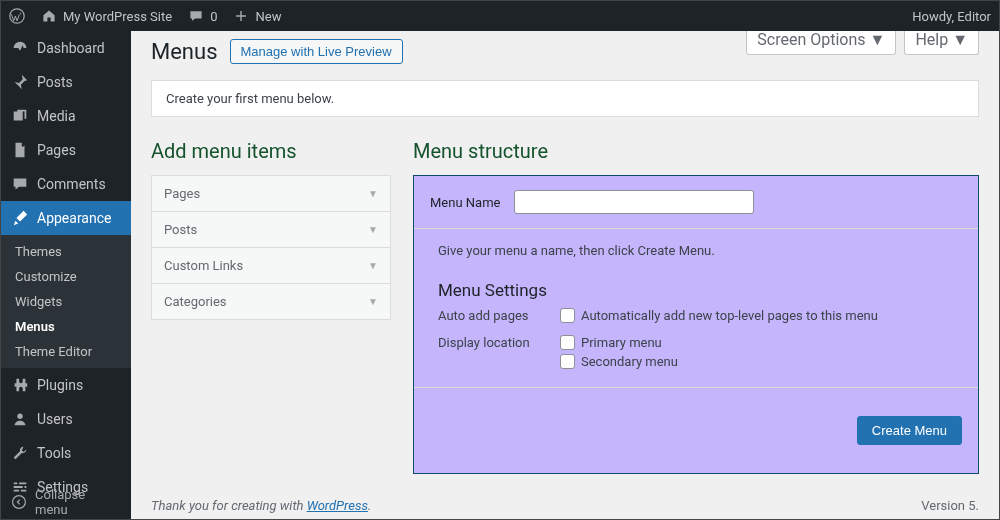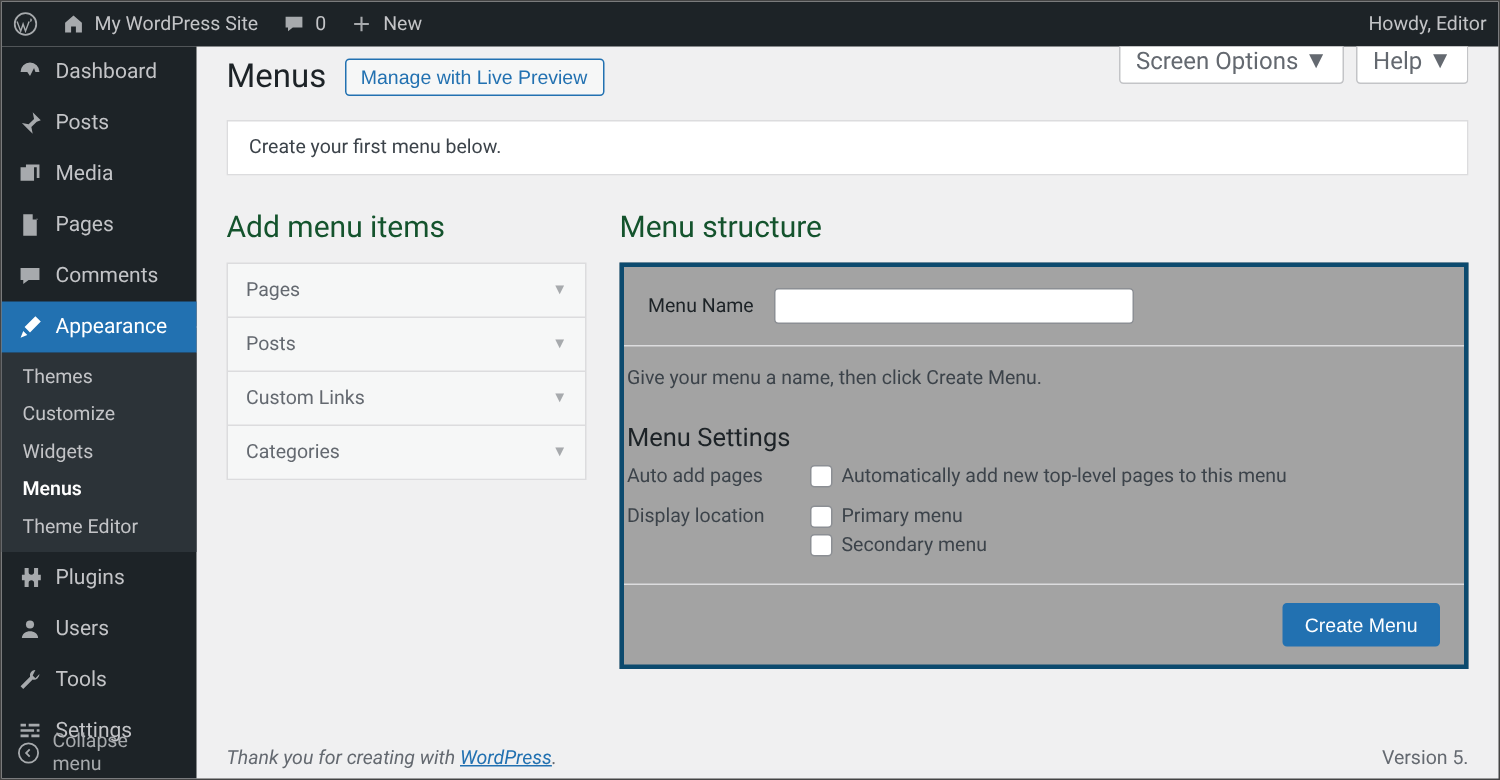--- a/index.html
+++ b/index.html
@@ -31,32 +31,32 @@
   .tab{background:#fff;border:1px solid #c3c4c7;border-bottom:1px solid #fff;margin-bottom:-1px;padding:7px 14px;font-size:14px;color:#1d2327;font-weight:600;cursor:pointer}
   .notice-first{margin-top:16px;background:#fff;border:1px solid #dcdcde;padding:10px 14px;font-size:13px;color:#3c434a}
   .two-col{display:flex;gap:22px;margin-top:22px;align-items:flex-start}
   .col-left{width:240px}
   .col-right{flex:1}
   h2.section{font-size:20px;font-weight:400;color:#14532d;margin:0 0 12px 0}
   .accordion{border:1px solid #dcdcde}
   .acc-item{background:#f6f7f7;border-bottom:1px solid #dcdcde;padding:10px 12px;display:flex;align-items:center;justify-content:space-between;color:#646970;font-size:13px;cursor:pointer}
   .acc-item:last-child{border-bottom:none}
   .acc-arrow{font-size:10px;color:#a7aaad}
-  .structure-box{border:3px solid #0c4a6e;background:#a3a3a3}
+  .structure-box{border:1px solid #0c4a6e;background:#c4b5fd}
   .struct-head{padding:14px 16px;border-bottom:1px solid #dcdcde;display:flex;align-items:center;gap:14px}
   .struct-head label{font-size:13px;color:#1d2327}
   .struct-head input[type=text]{width:240px;padding:3px 6px;font-size:14px;border:1px solid #8c8f94;border-radius:3px}
-  .struct-body{padding:14px 2px 6px}
+  .struct-body{padding:14px 24px 6px}
   .hint{font-size:13px;color:#3c434a;margin:0 0 22px 0}
   h3.settings{font-size:17px;font-weight:400;color:#1d2327;margin:0 0 8px 0}
   .setting-row{display:flex;align-items:flex-start;font-size:13px;margin-bottom:8px}
   .setting-row .lbl{width:122px;color:#3c434a}
   .setting-row .opts label{display:flex;align-items:center;gap:6px;margin-bottom:4px;cursor:pointer}
   .setting-row input[type=checkbox]{width:15px;height:15px;margin:0;border:1px solid #8c8f94;border-radius:3px;appearance:none;background:#fff;cursor:pointer}
-  .struct-foot{border-top:1px solid #dcdcde;padding:12px 16px;display:flex;justify-content:flex-end}
+  .struct-foot{border-top:1px solid #dcdcde;padding:28px 16px;display:flex;justify-content:flex-end}
   .btn-primary{background:#2271b1;color:#fff;border:1px solid #2271b1;border-radius:3px;padding:6px 14px;font-size:13px;cursor:pointer}
   .footer{position:absolute;left:20px;right:20px;bottom:6px;display:flex;justify-content:space-between;font-size:13px;font-style:italic;color:#646970}
   .footer a{color:#2271b1;text-decoration:underline;cursor:pointer}
   .footer .ver{font-style:normal}
   svg{display:block}
 </style>
 </head>
 <body>
 <div class="frame">
 

